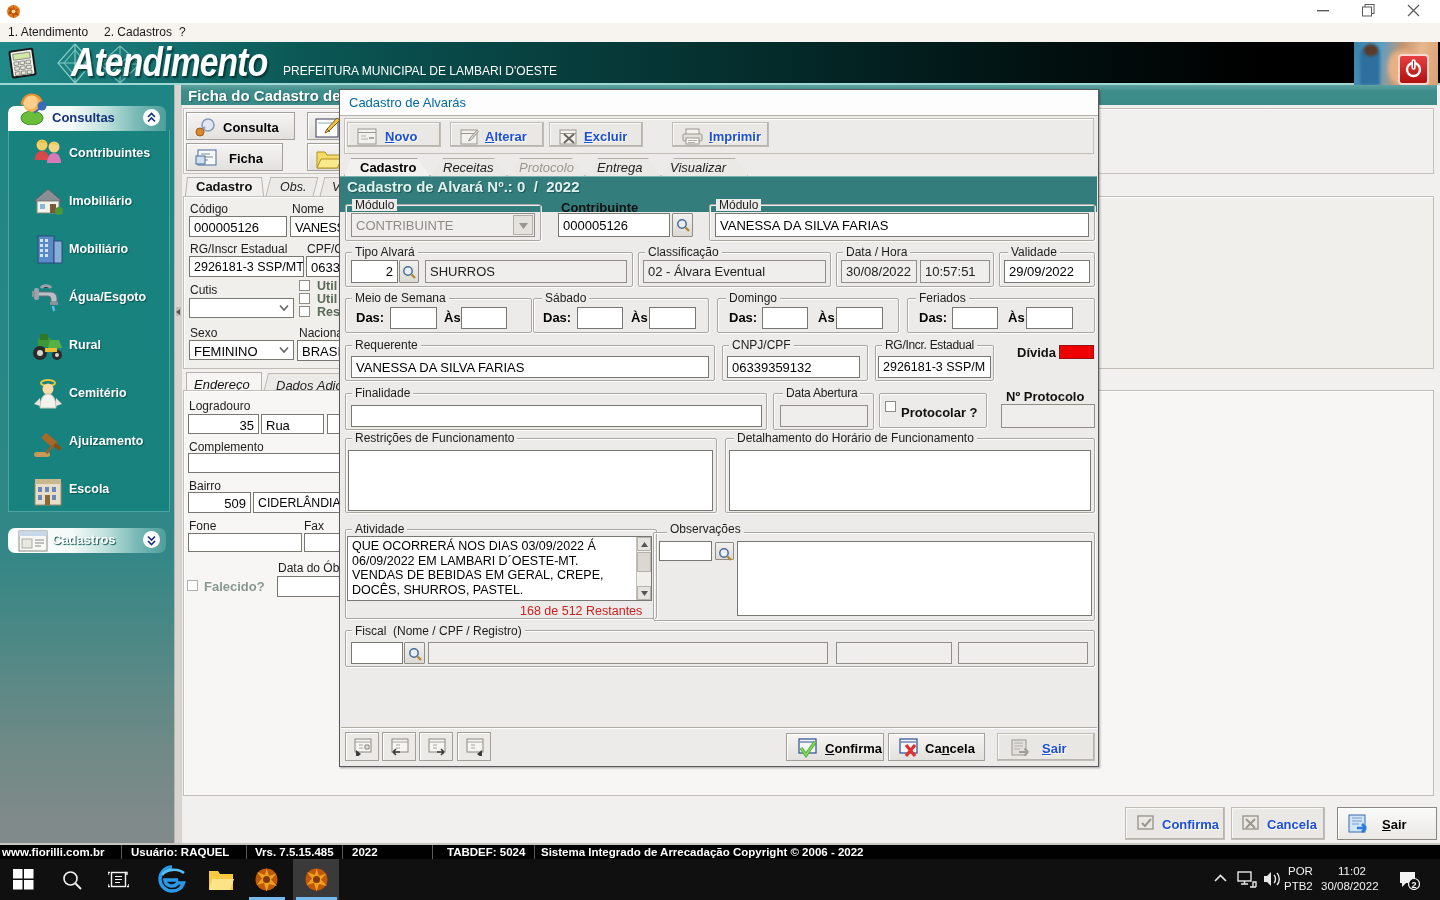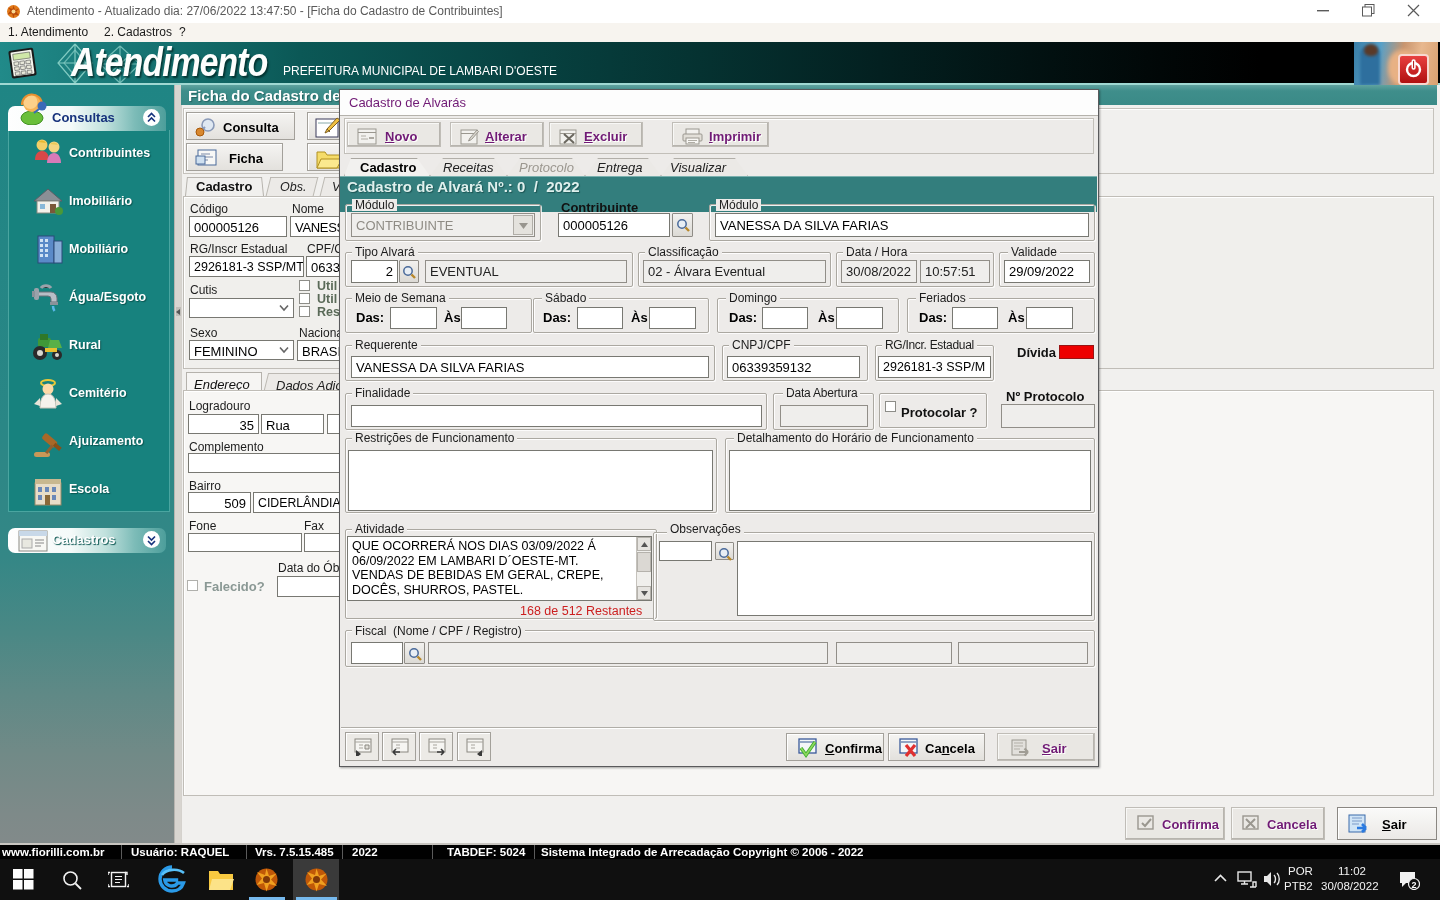--- a/index.html
+++ b/index.html
@@ -5,34 +5,33 @@
 #scr{position:relative;width:1440px;height:900px;background:#f1f0ee}
 .ab{position:absolute}
 .lb{position:absolute;font-size:12px;color:#1c1c1c;white-space:nowrap;line-height:13px}
 .gb{position:absolute;border:1px solid #aba8a1;border-radius:2px;box-shadow:inset 1px 1px 0 rgba(255,255,255,.9),1px 1px 0 rgba(255,255,255,.8)}
 .gl{position:absolute;font-size:12px;color:#1c1c1c;background:#edebe9;padding:0 3px;line-height:12px;white-space:nowrap;z-index:3}
 .inp{position:absolute;background:#fff;border:1px solid #787872;font-size:13px;color:#000;padding:3px 4px 0;white-space:nowrap;overflow:hidden;line-height:15px}
 .ind{position:absolute;background:#efeeec;border:1px solid #918e88;font-size:13px;color:#3a3733;padding:3px 4px 0;white-space:nowrap;overflow:hidden;line-height:15px}
 .bi{font-weight:bold;}
 .cb{position:absolute;width:11px;height:11px;background:#fff;border:1px solid #8d8d88}
 .mag{position:absolute;background:linear-gradient(#f2f1ef,#dcdad5);border:1px solid #8f8c86;border-radius:1px}
-.dbtn{position:absolute;background:#eae8e4;border:1px solid #c0bdb7;box-shadow:inset -1px -1px 0 #b7b4ae,inset 1px 1px 0 #f8f8f6;color:#701a75;font-weight:bold;font-size:13px}
+.dbtn{position:absolute;background:#eae8e4;border:1px solid #c0bdb7;box-shadow:inset -1px -1px 0 #b7b4ae,inset 1px 1px 0 #f8f8f6;color:#1d4ed8;font-weight:bold;font-size:13px}
 .ebtn{position:absolute;background:linear-gradient(#f5f4f2,#e3e1dd);border:1px solid #a3a09a;box-shadow:inset 1px 1px 0 #fff;color:#000;font-weight:bold;font-size:13px}
 .tx{white-space:nowrap}
 svg{display:block}
 </style></head><body>
 <div id="scr">
 
 <div class="ab" style="left:0;top:0;width:1440px;height:23px;background:#ffffff">
  <svg class="ab" style="left:6px;top:4px" width="15" height="15" viewBox="0 0 15 15">
         <circle cx="7.5" cy="7.5" r="6.5" fill="#e07818"></circle>
         <path d="M7.5 1.5 9 6l4.5-1.5L10 7.5l3 4-4.5-1L7.5 14 6 9.5l-4.5 1 3-4L2 3.5 6.5 5z" fill="#b84808"></path>
         <circle cx="7.5" cy="7.5" r="2" fill="#f8d890"></circle>
       </svg>
- <div class="lb" style="left:27px;top:5px;font-size:12px;color:#5a5a5a">Atendimento - Atualizado dia: 27/06/2022 13:47:50 - [Ficha do Cadastro de Contribuintes]</div>
  <svg class="ab" style="left:1317px;top:10px" width="12" height="2" viewBox="0 0 12 2">
         <rect width="12" height="1.4" fill="#5a5a5a"></rect>
       </svg>
  <svg class="ab" style="left:1362px;top:4px" width="13" height="13" viewBox="0 0 13 13">
         <rect x="3" y="0.5" width="9" height="9" fill="none" stroke="#5a5a5a"></rect>
         <rect x="0.5" y="3" width="9" height="9" fill="#fff" stroke="#5a5a5a"></rect>
       </svg>
  <svg class="ab" style="left:1407px;top:4px" width="13" height="13" viewBox="0 0 13 13">
         <path d="M1 1l11 11M12 1L1 12" stroke="#5a5a5a" stroke-width="1.2"></path>
       </svg>
@@ -323,21 +322,21 @@
  <svg class="ab" style="left:9px;top:6px" width="26" height="22" viewBox="0 0 26 22">
         <rect x="2" y="1" width="16" height="17" fill="#cfe4f6" stroke="#3a6aaa"></rect>
         <path d="M5 4h10M5 7h10M5 10h7" stroke="#7a9ac8"></path>
         <path d="M10 14h9m0 0l-4-4m4 4l-4 4" stroke="#2a7ae0" stroke-width="2.6" fill="none"></path>
       </svg>
  <div class="ab" style="left:44px;top:9px"><span style="text-decoration:underline">S</span>air</div>
 </div>
 
 <div class="ab" style="left:339px;top:89px;width:760px;height:678px;background:#edebe9;border:1px solid #5a5a5c;box-shadow:1px 1px 2px rgba(0,0,0,.35)"></div>
 <div class="ab" style="left:340px;top:90px;width:758px;height:26px;background:#fdfdfd;border-bottom:1px solid #b5b2ac">
- <div class="ab tx" style="left:9px;top:5px;font-size:13px;color:#701a75">Cadastro de Alvarás</div>
+ <div class="ab tx" style="left:9px;top:5px;font-size:13px;color:#0369a1">Cadastro de Alvarás</div>
 </div>
 
 <div class="ab" style="left:344px;top:118px;width:750px;height:36px;border:1px solid #c2bfb9;box-shadow:inset 1px 1px 0 #fff"></div>
 <div class="dbtn" style="left:347px;top:122px;width:94px;height:25px">
  <svg class="ab" style="left:9px;top:5px" width="20" height="17" viewBox="0 0 20 17">
         <rect x="1" y="1" width="18" height="15" fill="#f2f1ee" stroke="#9a978f"></rect>
         <path d="M1 4.5h18" stroke="#9a978f"></path>
         <path d="M4 8h5M4 11h7" stroke="#b0ada5"></path>
         <path d="M12 10h5" stroke="#9a978f" stroke-width="1.6"></path>
       </svg>
@@ -405,21 +404,21 @@
 
 <div class="gb" style="left:345px;top:252px;width:288px;height:35px"></div>
     <div class="gl" style="left:352px;top:246px">Tipo Alvará</div>
 <div class="inp" style="left:351px;top:260px;width:47px;height:23px;text-align:right">2</div>
 <div class="mag" style="left:399px;top:260px;width:20px;height:23px">
       <svg class="ab" style="left:2px;top:4px" width="15" height="15" viewBox="0 0 15 15">
         <circle cx="6" cy="6" r="4.2" fill="#e8eef4" stroke="#4a6a9a" stroke-width="1.5"></circle>
         <path d="M9.5 9.5L13 13" stroke="#b8882a" stroke-width="2.4"></path>
       </svg>
     </div>
-<div class="ind" style="left:425px;top:260px;width:202px;height:23px;color:#222">EVENTUAL</div>
+<div class="ind" style="left:425px;top:260px;width:202px;height:23px;color:#222">SHURROS</div>
 <div class="gb" style="left:638px;top:252px;width:193px;height:35px"></div>
     <div class="gl" style="left:645px;top:246px">Classificação</div>
 <div class="ind" style="left:643px;top:260px;width:183px;height:23px;color:#222">02 - Álvara Eventual</div>
 <div class="gb" style="left:836px;top:252px;width:158px;height:35px"></div>
     <div class="gl" style="left:843px;top:246px">Data / Hora</div>
 <div class="ind" style="left:841px;top:260px;width:76px;height:23px;color:#222">30/08/2022</div>
 <div class="ind" style="left:920px;top:260px;width:70px;height:23px;color:#222">10:57:51</div>
 <div class="gb" style="left:999px;top:252px;width:96px;height:35px"></div>
     <div class="gl" style="left:1008px;top:246px">Validade</div>
 <div class="inp" style="left:1004px;top:260px;width:86px;height:23px">29/09/2022</div>

